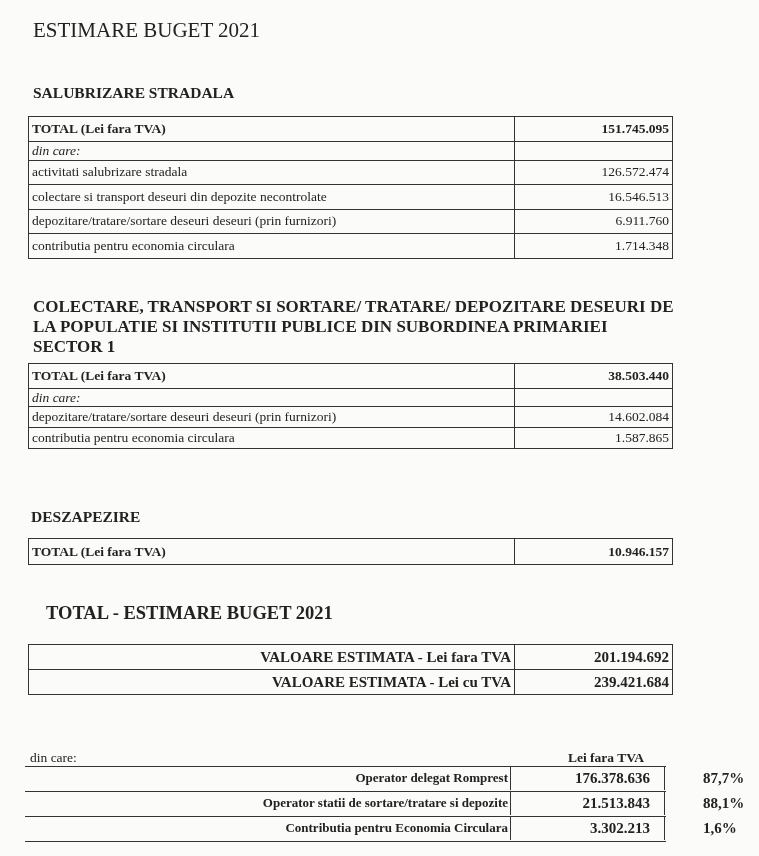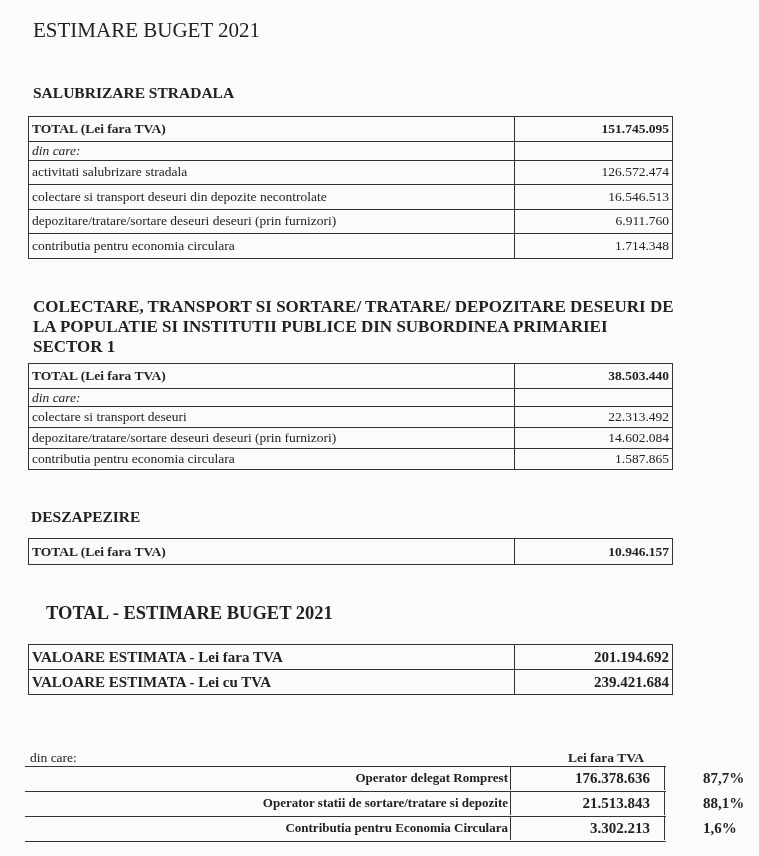--- a/index.html
+++ b/index.html
@@ -22,21 +22,21 @@
     border: 1.3px solid #333; padding: 0 3px; height: 22px; white-space: nowrap;
     overflow: hidden;
   }
   table.t td.num { text-align: right; }
   table.t tr.tot td { font-weight: bold; }
   table.t td.it { font-style: italic; }
   table.t.s1 td { height: 23.5px; }
   table.t.s2 td { height: 20px; }
   table.t.outer { border: 1.8px solid #333; }
   table.t.total td { height: 24px; font-size: 15px; }
-  table.t.total td.lbl { text-align: left; }
+  table.t.total td.lbl { text-align: right; }
   table.t.total tr.b td { font-weight: bold; }
 
   
   .dincare { left: 30px; top: 750px; font-size: 13.5px; }
   .leihdr { left: 568px; top: 750px; font-size: 13.5px; font-weight: bold; }
   .brk { position: absolute; left: 25px; top: 766px; width: 641px; }
   .brk .row { position: relative; height: 24px; border-top: 1.5px solid #333; }
   .brk .row:last-child { border-bottom: 1.5px solid #333; }
   .brk .lbl { position: absolute; right: 158px; top: 3px; font-size: 13px; font-weight: bold; white-space: nowrap; }
   .brk .val { position: absolute; left: 485px; width: 155px; top: -1.5px; height: 24px; border-left: 1.5px solid #333; border-right: 1.5px solid #333; box-sizing: border-box; text-align: right; padding-right: 14px; font-size: 15px; font-weight: bold; line-height: 24px; }
@@ -94,24 +94,20 @@
   <tbody>
       <tr class="tot">
     <td style="height:24px">TOTAL (Lei fara TVA)</td>
     <td style="height:24px" class="num">38.503.440</td>
   </tr>
   <tr>
     <td class="it" style="height:17px">din care:</td>
     <td style="height:17px"></td>
   </tr>
   <tr>
-    <td>colectare si transport deseuri</td>
-    <td class="num">22.313.492</td>
-  </tr>
-  <tr>
     <td>depozitare/tratare/sortare deseuri deseuri (prin furnizori)</td>
     <td class="num">14.602.084</td>
   </tr>
   <tr>
     <td>contributia pentru economia circulara</td>
     <td class="num">1.587.865</td>
   </tr>
 </tbody>
   </table>
 

